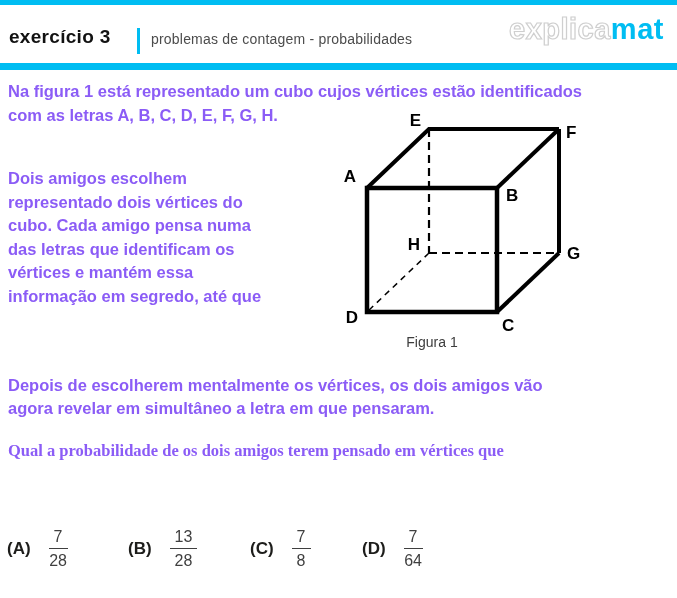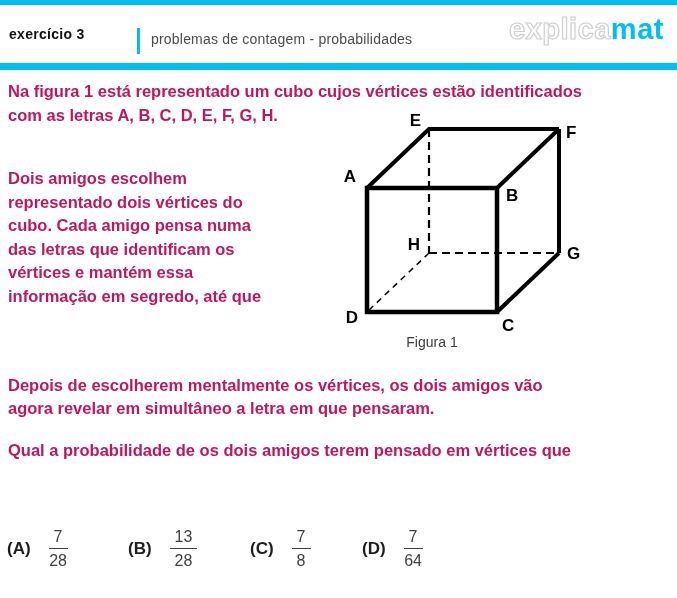--- a/index.html
+++ b/index.html
@@ -12,21 +12,21 @@
     background: #ffffff;
     font-family: "Liberation Sans", sans-serif;
     overflow: hidden;
   }
   .bar { position: absolute; left: 0; width: 677px; background: var(--accent); }
   .bar-top { top: 0; height: 5px; }
   .bar-mid { top: 63px; height: 7px; }
 
   .ex-title {
     position: absolute; left: 9px; top: 26px;
-    font-size: 14px; font-weight: bold; color: #111;
+    font-size: 19px; font-weight: bold; color: #111;
     letter-spacing: 0.3px; white-space: nowrap;
   }
   .header-divider {
     position: absolute; left: 137px; top: 28px;
     width: 3px; height: 26px; background: var(--accent);
   }
   .subtitle {
     position: absolute; left: 151px; top: 31px;
     font-size: 14px; color: #4c4c4c; letter-spacing: 0.2px; white-space: nowrap;
   }
@@ -34,30 +34,30 @@
     position: absolute; left: 509px; top: 13px;
     font-size: 29px; font-weight: bold; letter-spacing: 0.5px; white-space: nowrap;
   }
   .logo-outline {
     color: #ffffff;
     -webkit-text-stroke: 1.2px #cfcfcf;
     text-shadow: 0 0 1px #d9d9d9;
   }
   .logo-accent { color: var(--accent); }
 
-  .para { position: absolute; color: #be185d; font-weight: bold; font-size: 16.5px; }
+  .para { position: absolute; color: #8b5cf6; font-weight: bold; font-size: 16.5px; }
   .para .line { white-space: nowrap; }
   .p-intro    { left: 8px; top: 79px; }
   .p-intro    .line { height: 24px; line-height: 24px; }
   .p-desc     { left: 8px; top: 167px; }
   .p-desc     .line { height: 23.5px; line-height: 23.5px; }
   .p-reveal   { left: 8px; top: 374px; }
   .p-reveal   .line { height: 23px; line-height: 23px; }
   .p-question { left: 8px; top: 439px; }
-  .p-question .line { height: 23px; line-height: 23px; }
+  .p-question .line { height: 23px; line-height: 23px; font-family: Liberation Serif, serif; }
 
   .figure-svg { position: absolute; left: 330px; top: 100px; }
 
   .option { position: absolute; top: 527px; display: flex; align-items: center; gap: 18px; }
   .opt-a { left: 7px; }
   .opt-b { left: 128px; }
   .opt-c { left: 250px; }
   .opt-d { left: 362px; }
   .opt-label { font-size: 17px; font-weight: bold; color: #1d1d1b; }
   .fraction { text-align: center; font-size: 16px; color: #3f3f3f; display: inline-block; }

